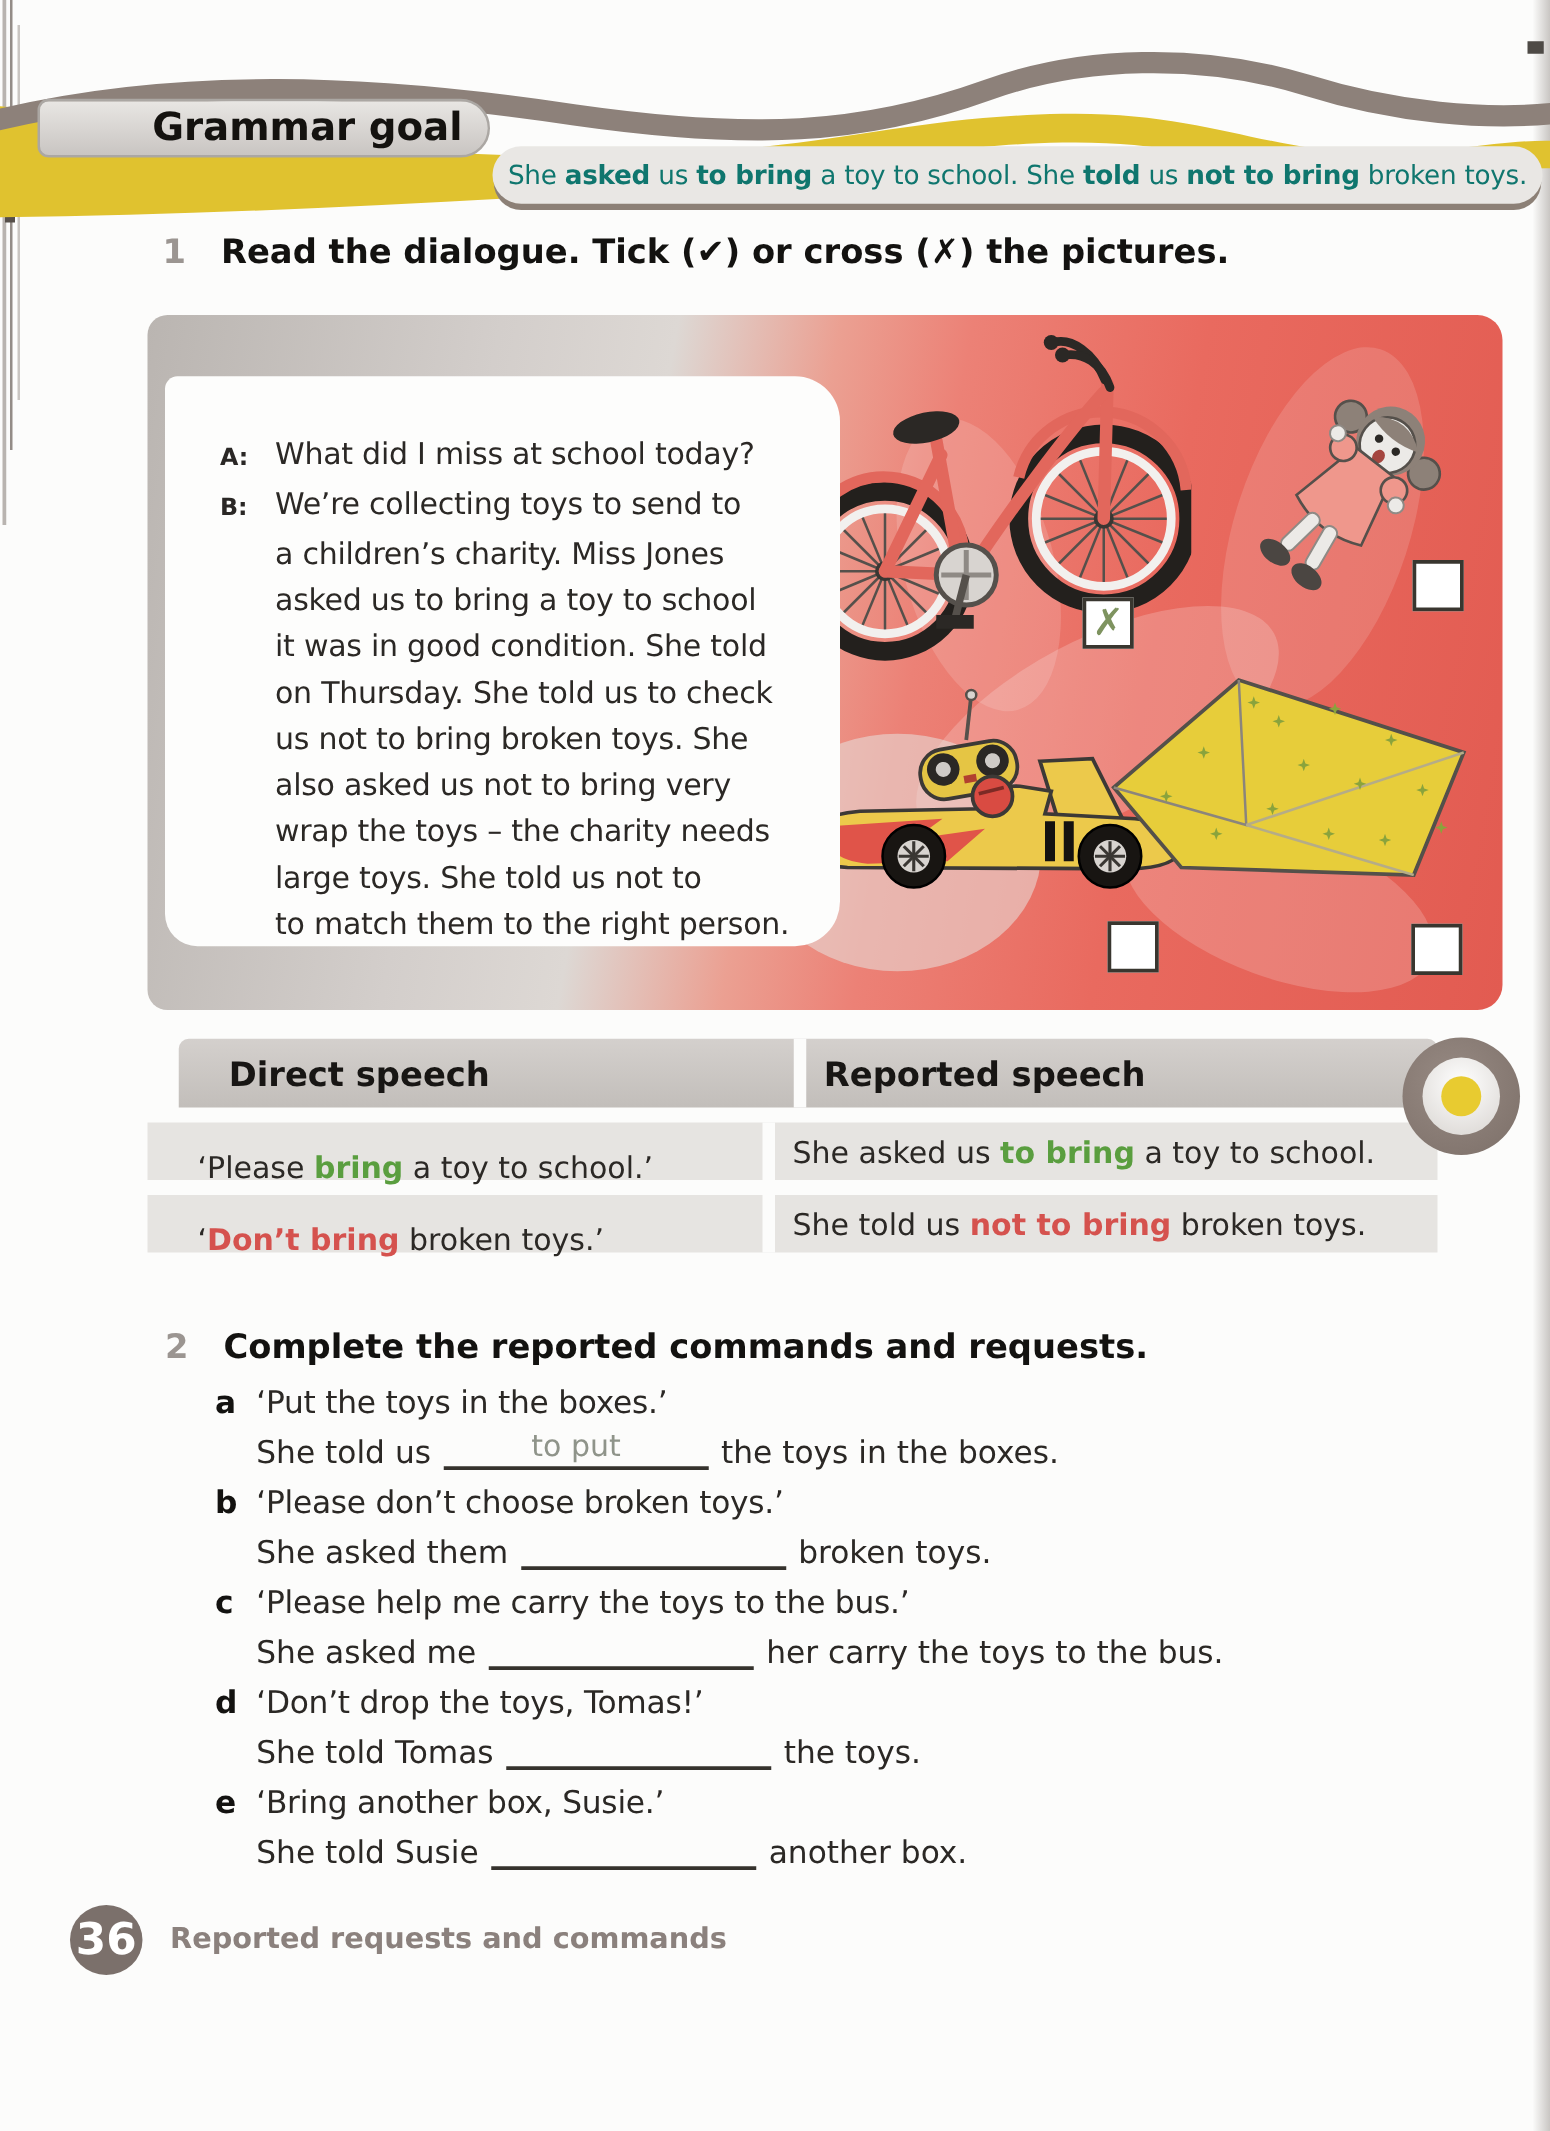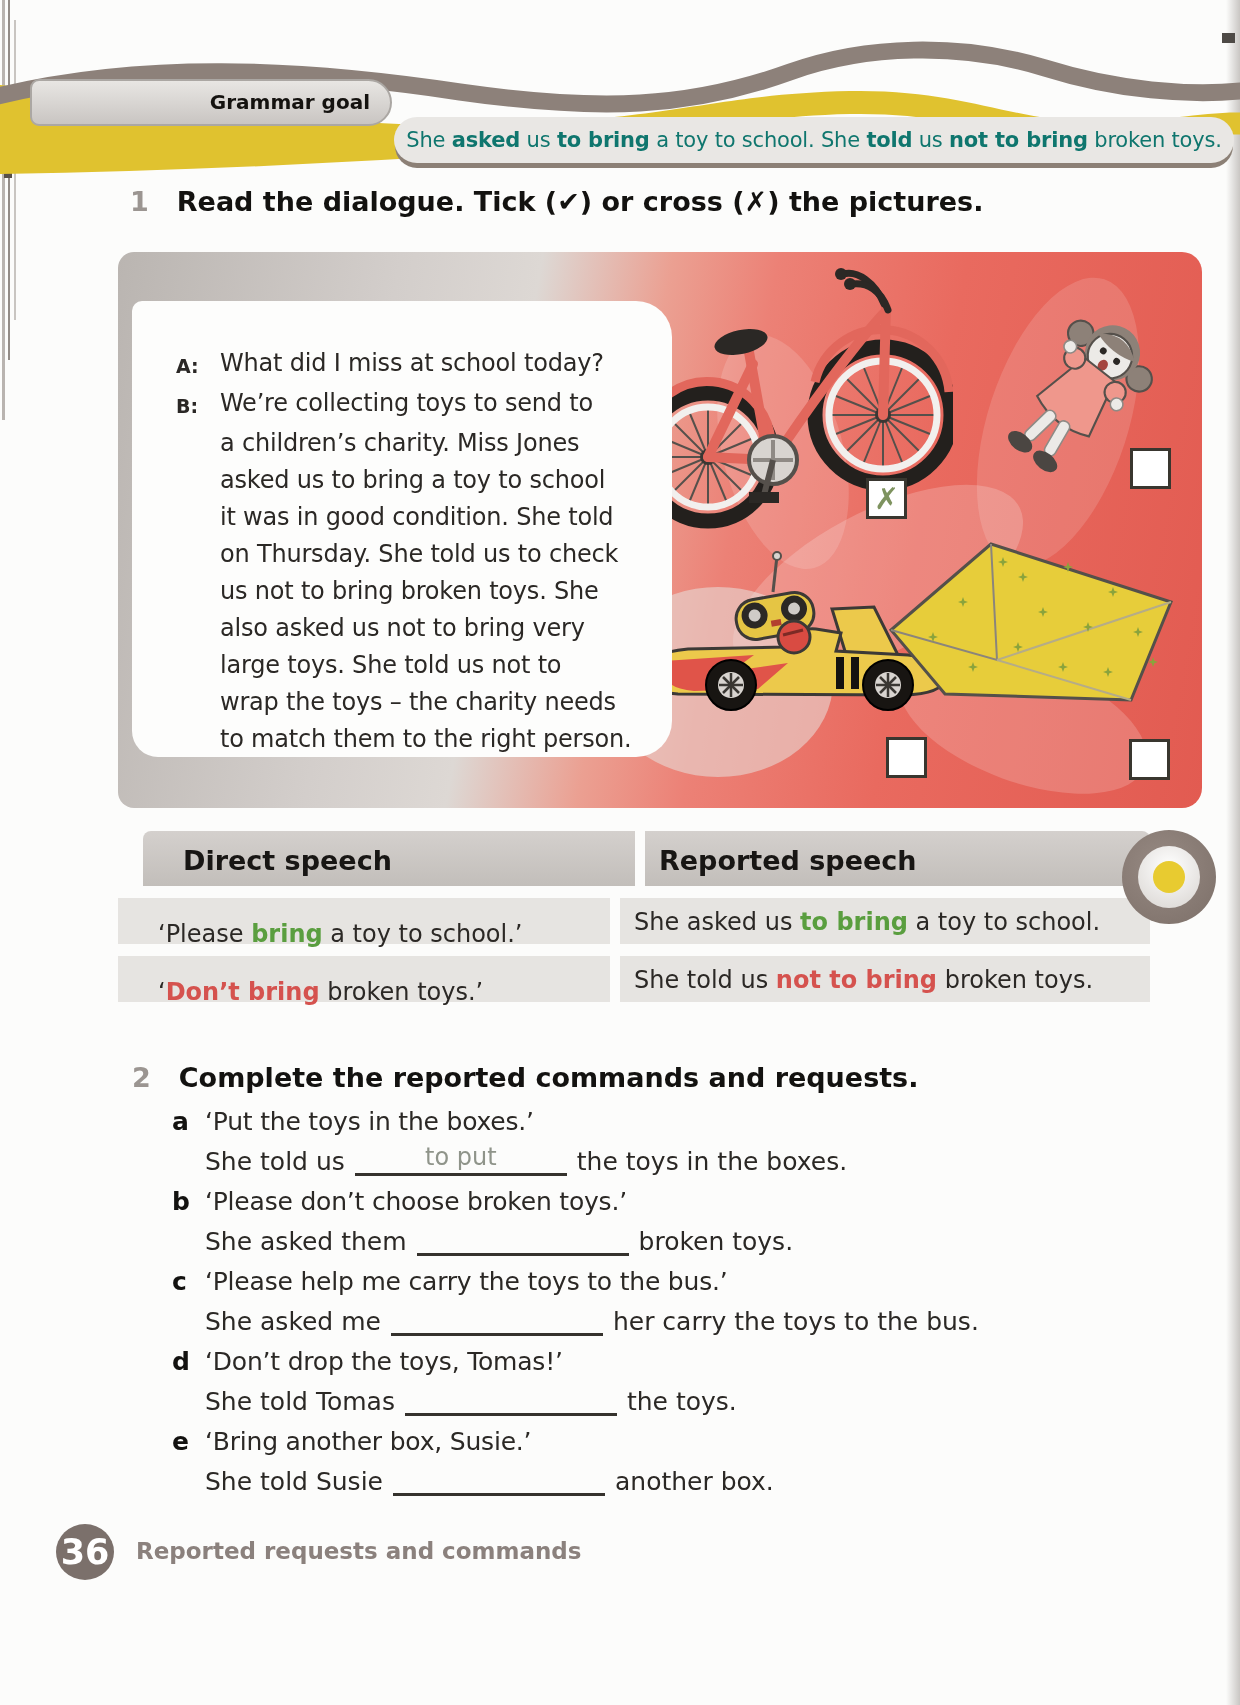--- a/index.html
+++ b/index.html
@@ -17,21 +17,21 @@
   .bind-strip .dash-d { position:absolute; left:4px; top:167px; width:8px; height:11px; background:#57504a; }
   .edge-right { position:absolute; right:0; top:0; width:14px; height:100%;
                 background:linear-gradient(to left,#c9c6c3,rgba(201,198,195,0)); }
   .corner-mark { position:absolute; left:1222px; top:33px; width:13px; height:10px; background:#4e4a46; }
 
   
   .ribbons { position:absolute; left:0; top:25px; width:1240px; height:165px; }
   .goal-pill { position:absolute; left:30px; top:79px; width:362px; height:47px;
                background:linear-gradient(#e8e6e3,#c9c5c2); border:2px solid #aba7a3;
                border-radius:10px 26px 26px 10px; text-align:right; padding-right:20px;
-               font-weight:bold; font-size:20px; line-height:43px; color:#14120f; }
+               font-weight:bold; font-size:31px; line-height:43px; color:#14120f; }
   .goal-box { position:absolute; left:394px; top:117px; width:840px; height:46px;
               background:#e9e7e4; border-radius:23px;
               box-shadow:0 6px 0 -1px #8c8076; text-align:center;
               font-size:21px; line-height:46px; color:#0f766e; letter-spacing:-0.2px; }
   .goal-box .b { font-weight:bold; }
 
   
   .ex-head { position:absolute; font-weight:bold; font-size:27px; color:#131210; }
   .ex-num { display:inline-block; color:#9b9591; margin-right:28px; }
 
@@ -313,25 +313,25 @@
       <div class="dline">
         <span class="lab"></span>
         <span class="txt">us not to bring broken toys. She</span>
         </div>
       <div class="dline">
         <span class="lab"></span>
         <span class="txt">also asked us not to bring very</span>
         </div>
       <div class="dline">
         <span class="lab"></span>
+        <span class="txt">wrap the toys – the charity needs</span>
+        </div>
+      <div class="dline">
+        <span class="lab"></span>
         <span class="txt">large toys. She told us not to</span>
-        </div>
-      <div class="dline">
-        <span class="lab"></span>
-        <span class="txt">wrap the toys – the charity needs</span>
         </div>
       <div class="dline">
         <span class="lab"></span>
         <span class="txt">to match them to the right person.</span>
         </div>
     </div>
   </div>
 
   <div class="gtable">
     <div class="hdr">

